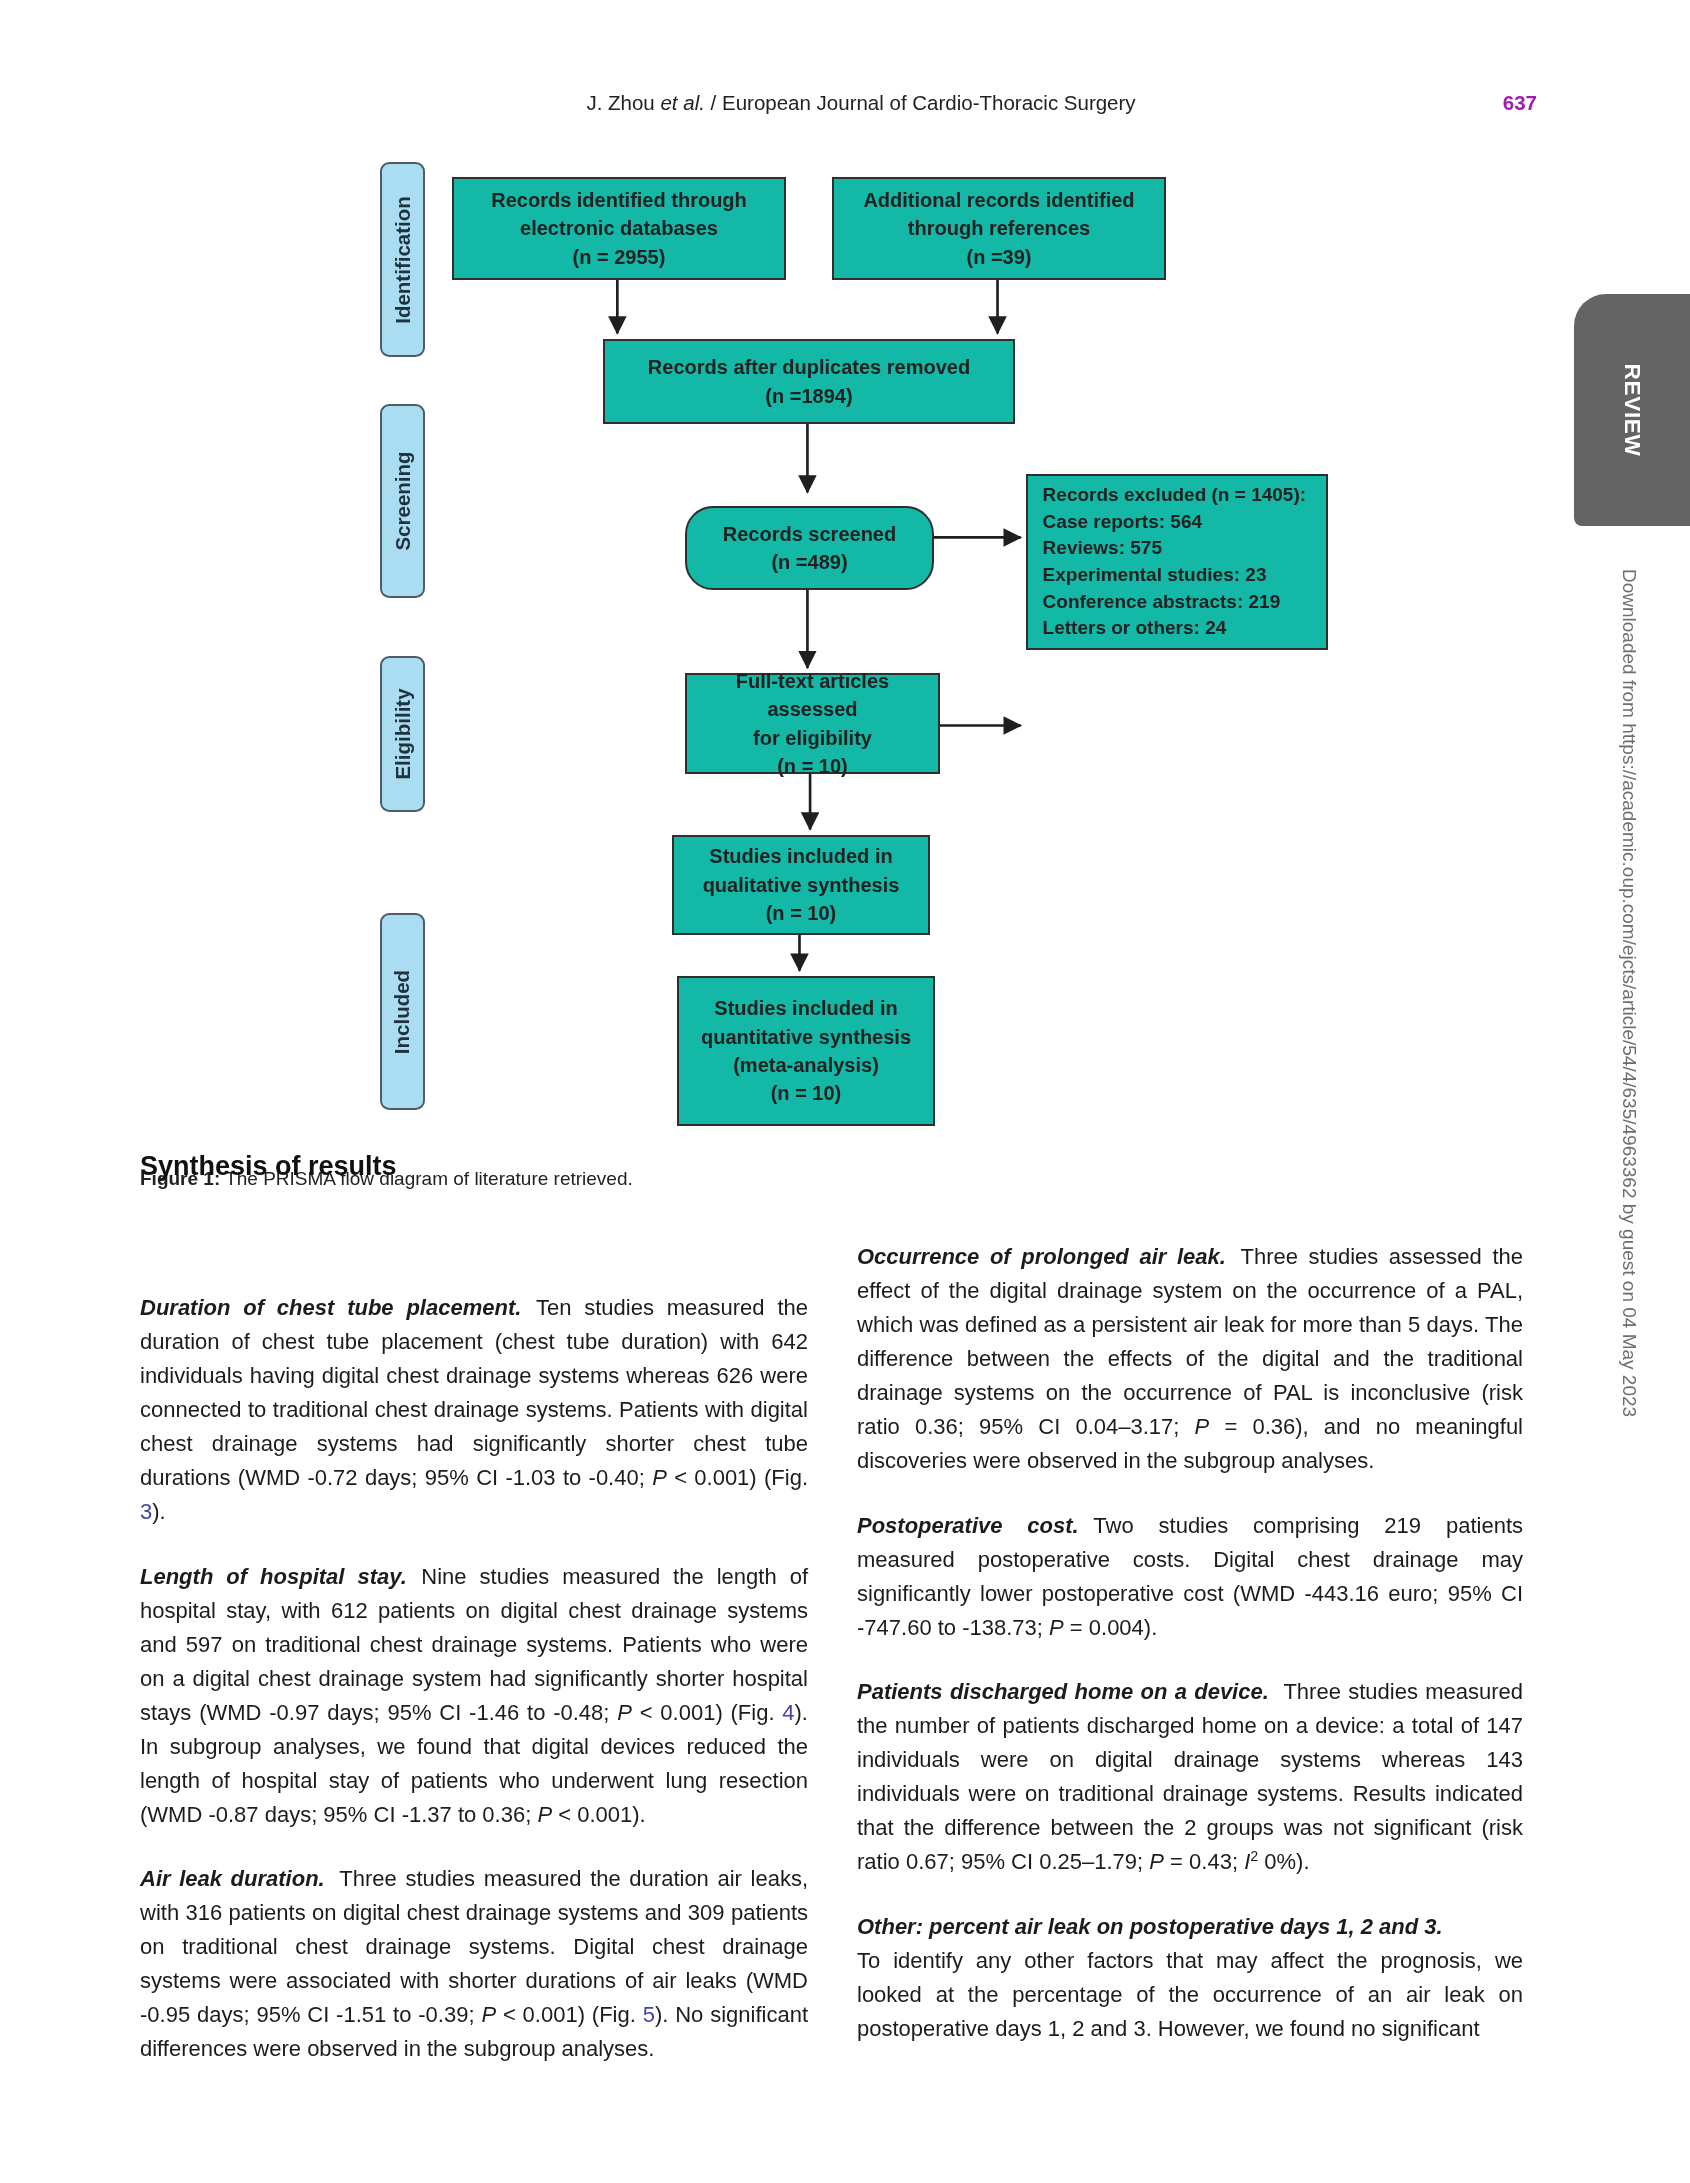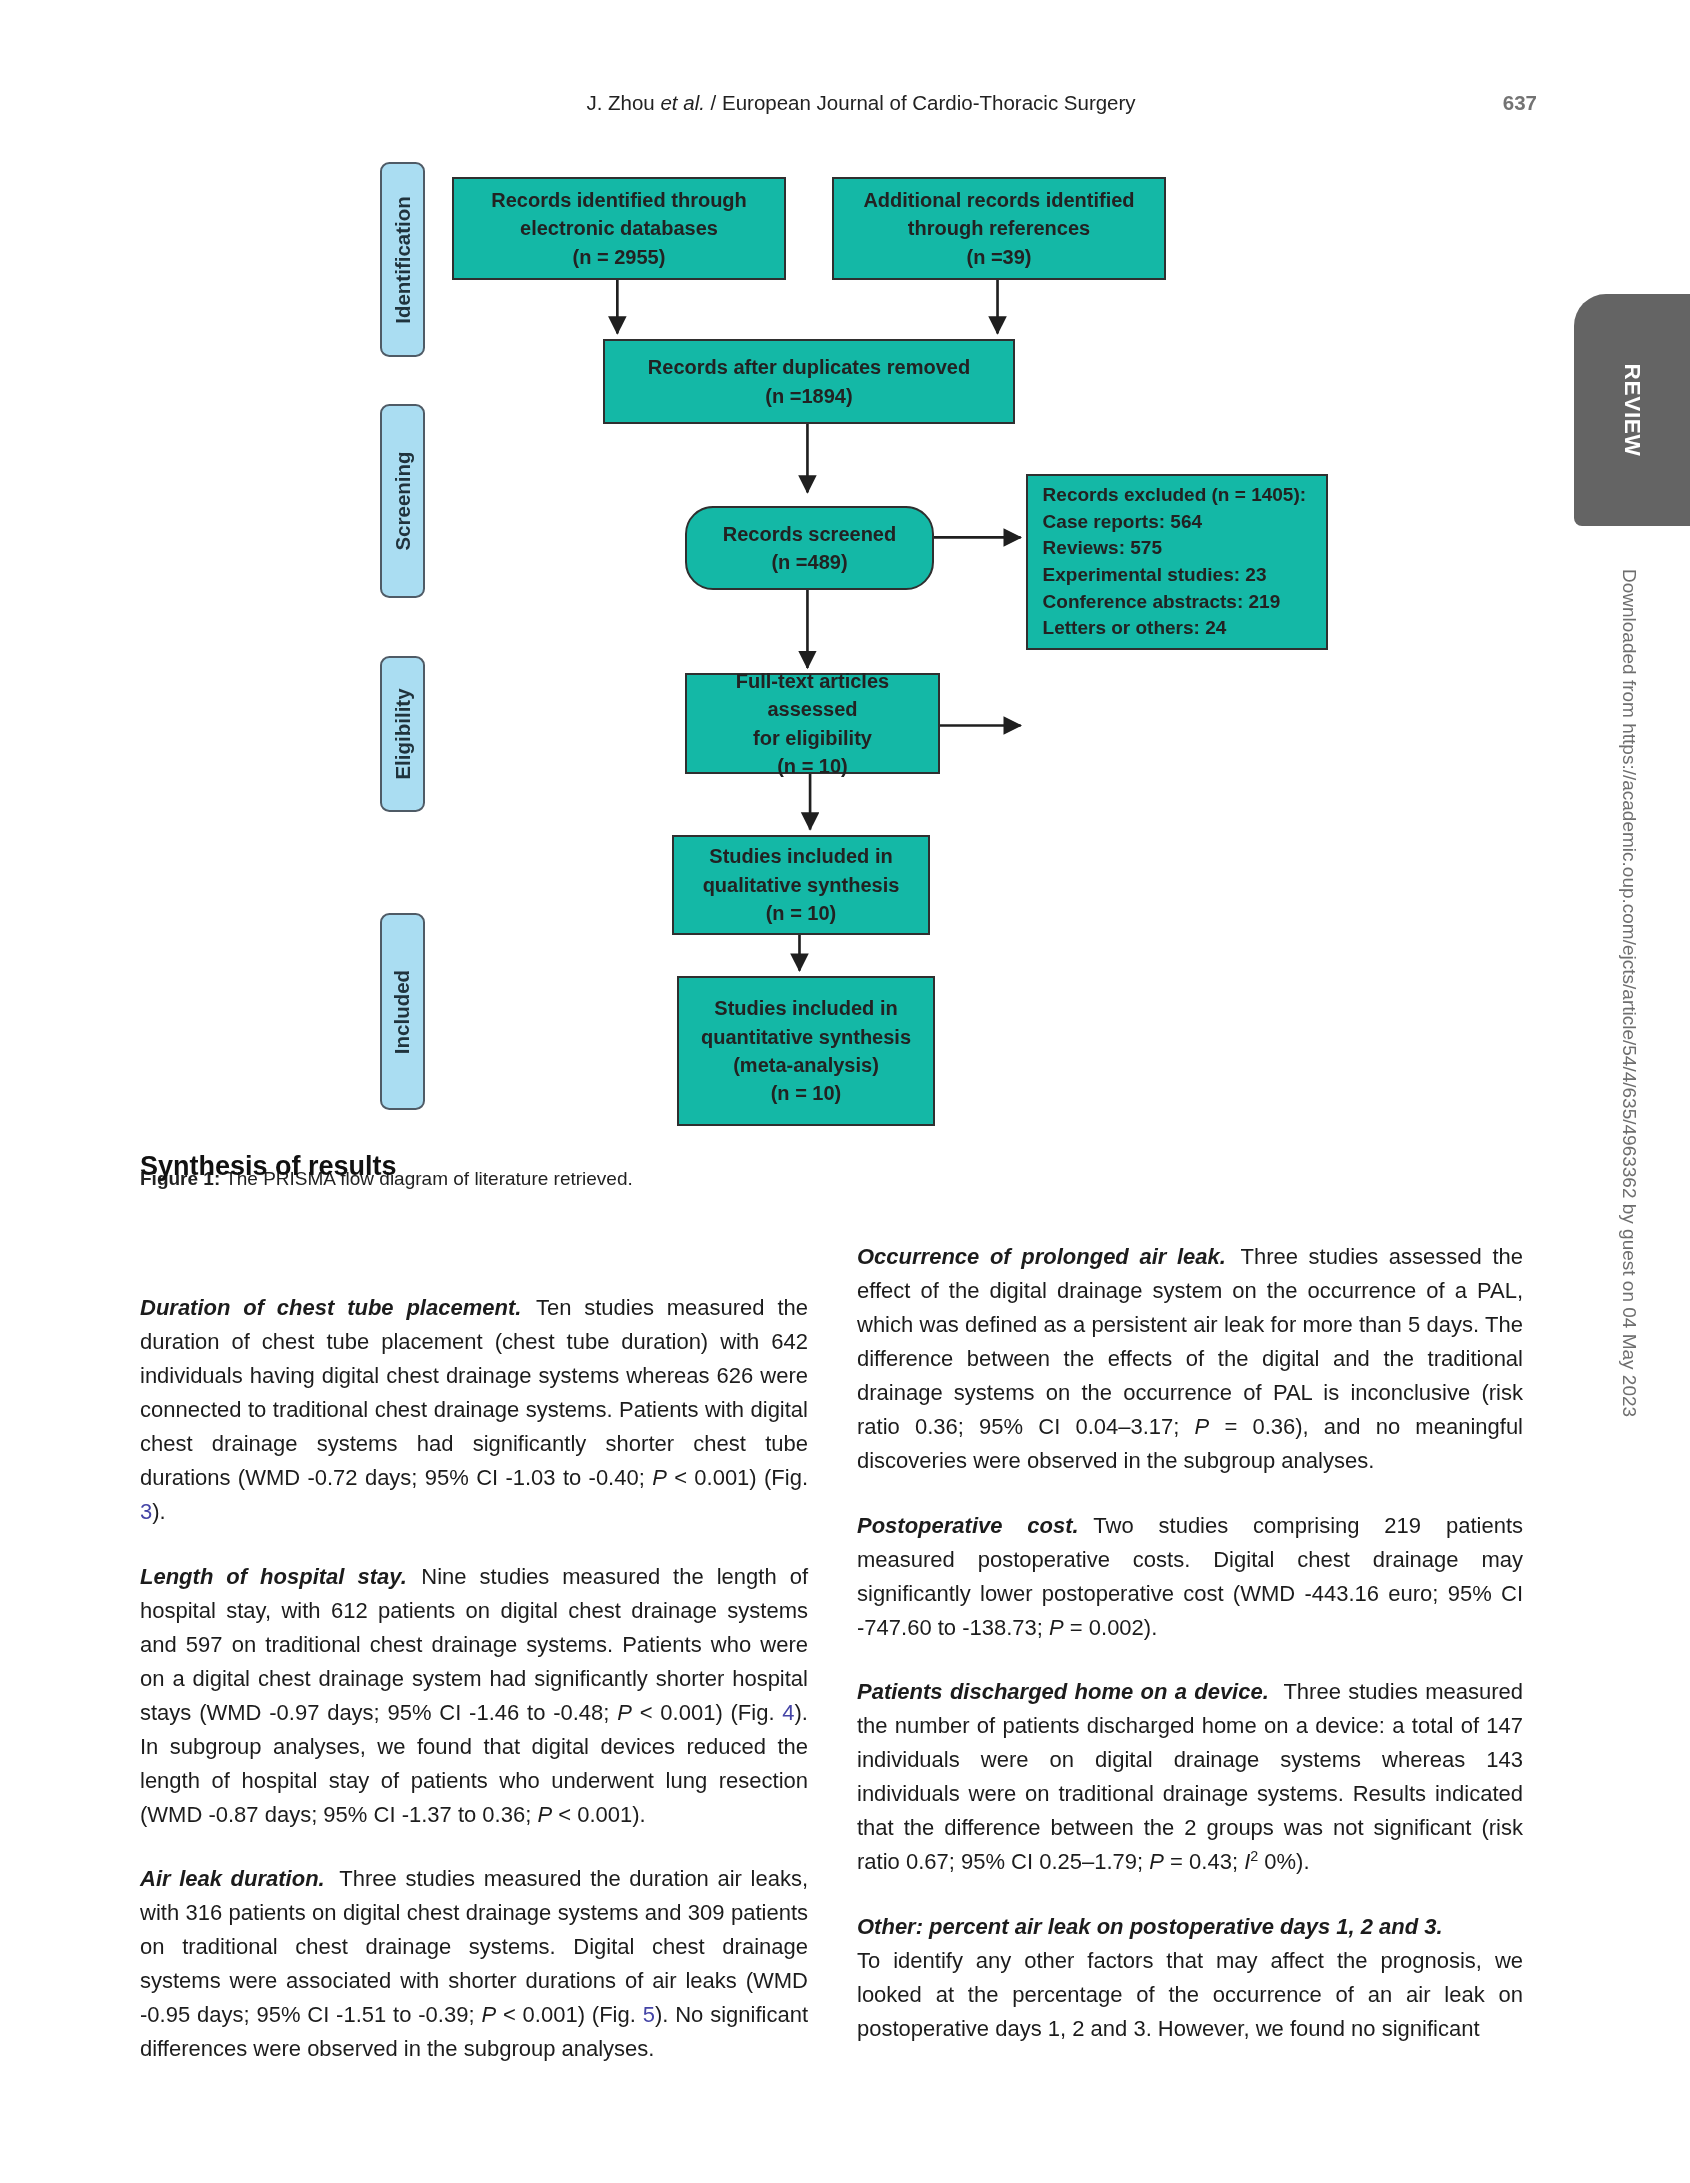--- a/index.html
+++ b/index.html
@@ -8,21 +8,21 @@
     --box_border:#2f2f2f; --review_bg:#646464; --download_text:#6e6e6e; --ink:#1c1c1c;
   }
   html,body{margin:0;padding:0;background:#e8e8e8;}
   .page{
     position:relative; width:1690px; height:2183px; background:#ffffff;
     font-family:"Liberation Sans", sans-serif; color:var(--ink); overflow:hidden;
   }
   
   .runhead{position:absolute; top:91px; left:0; width:1690px; text-align:center; font-size:20.5px; color:#222;padding-left:16px;}
   .runhead .etal{font-style:italic;}
-  .pageno{position:absolute; top:91px; right:153px; font-size:20.5px; font-weight:bold; color:#737373;}
+  .pageno{position:absolute; top:91px; right:153px; font-size:20.5px; font-weight:bold; color:#a21caf;}
 
   
   .diagram{position:absolute; left:358px; top:146px; width:981px; height:1020px;}
   .arrows{position:absolute; left:0; top:0; width:981px; height:1020px;}
   .stage{
     position:absolute; background:var(--stage_fill); border:2px solid var(--stage_border);
     border-radius:9.3px; display:flex; align-items:center; justify-content:center;
   }
   .stage span{transform:rotate(-90deg); white-space:nowrap; font-weight:bold; font-size:20.5px; color:#20333d;}
   #stage-identification{left:22px; top:16px;  width:41px; height:191px;}
@@ -168,21 +168,21 @@
   <h2 class="section-heading">Synthesis of results</h2>
 
   <div class="col col-left">
     <p class="para"><span class="sg-h">Duration of chest tube placement.</span><span class="sg-p">Ten studies measured the duration of chest tube placement (chest tube duration) with 642 individuals having digital chest drainage systems whereas 626 were connected to traditional chest drainage systems. Patients with digital chest drainage systems had significantly shorter chest tube durations (WMD -0.72 days; 95% CI -1.03 to -0.40; </span><span class="sg-i">P</span><span class="sg-p"> &lt; 0.001) (Fig. </span><a class="sg-l">3</a><span class="sg-p">).</span></p>
     <p class="para"><span class="sg-h">Length of hospital stay.</span><span class="sg-p">Nine studies measured the length of hospital stay, with 612 patients on digital chest drainage systems and 597 on traditional chest drainage systems. Patients who were on a digital chest drainage system had significantly shorter hospital stays (WMD -0.97 days; 95% CI -1.46 to -0.48; </span><span class="sg-i">P</span><span class="sg-p"> &lt; 0.001) (Fig. </span><a class="sg-l">4</a><span class="sg-p">). In subgroup analyses, we found that digital devices reduced the length of hospital stay of patients who underwent lung resection (WMD -0.87 days; 95% CI -1.37 to 0.36; </span><span class="sg-i">P</span><span class="sg-p"> &lt; 0.001).</span></p>
     <p class="para"><span class="sg-h">Air leak duration.</span><span class="sg-p">Three studies measured the duration air leaks, with 316 patients on digital chest drainage systems and 309 patients on traditional chest drainage systems. Digital chest drainage systems were associated with shorter durations of air leaks (WMD -0.95 days; 95% CI -1.51 to -0.39; </span><span class="sg-i">P</span><span class="sg-p"> &lt; 0.001) (Fig. </span><a class="sg-l">5</a><span class="sg-p">). No significant differences were observed in the subgroup analyses.</span></p>
   </div>
 
   <div class="col col-right">
     <p class="para"><span class="sg-h">Occurrence of prolonged air leak.</span><span class="sg-p">Three studies assessed the effect of the digital drainage system on the occurrence of a PAL, which was defined as a persistent air leak for more than 5 days. The difference between the effects of the digital and the traditional drainage systems on the occurrence of PAL is inconclusive (risk ratio 0.36; 95% CI 0.04–3.17; </span><span class="sg-i">P</span><span class="sg-p"> = 0.36), and no meaningful discoveries were observed in the subgroup analyses.</span></p>
-    <p class="para"><span class="sg-h">Postoperative cost.</span><span class="sg-p">Two studies comprising 219 patients measured postoperative costs. Digital chest drainage may significantly lower postoperative cost (WMD -443.16 euro; 95% CI -747.60 to -138.73; </span><span class="sg-i">P</span><span class="sg-p"> = 0.002).</span></p>
+    <p class="para"><span class="sg-h">Postoperative cost.</span><span class="sg-p">Two studies comprising 219 patients measured postoperative costs. Digital chest drainage may significantly lower postoperative cost (WMD -443.16 euro; 95% CI -747.60 to -138.73; </span><span class="sg-i">P</span><span class="sg-p"> = 0.004).</span></p>
     <p class="para"><span class="sg-h">Patients discharged home on a device.</span><span class="sg-p">Three studies measured the number of patients discharged home on a device: a total of 147 individuals were on digital drainage systems whereas 143 individuals were on traditional drainage systems. Results indicated that the difference between the 2 groups was not significant (risk ratio 0.67; 95% CI 0.25–1.79; </span><span class="sg-i">P</span><span class="sg-p"> = 0.43; </span><span class="sg-i">I</span><span class="sg-sup">2</span><span class="sg-p"> 0%).</span></p>
     <p class="para"><span class="sg-hb">Other: percent air leak on postoperative days 1, 2 and 3.</span><span class="sg-p">To identify any other factors that may affect the prognosis, we looked at the percentage of the occurrence of an air leak on postoperative days 1, 2 and 3. However, we found no significant</span></p>
   </div>
 
   <div class="review-tab">
     <span>REVIEW</span>
   </div>
 
   <div class="download-note">Downloaded from https://academic.oup.com/ejcts/article/54/4/635/4963362 by guest on 04 May 2023</div>
 

